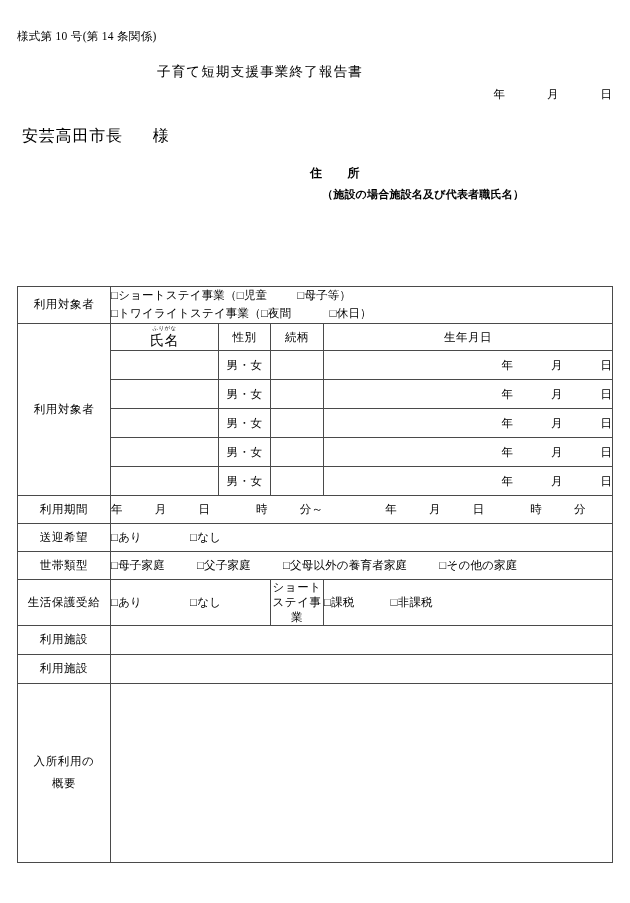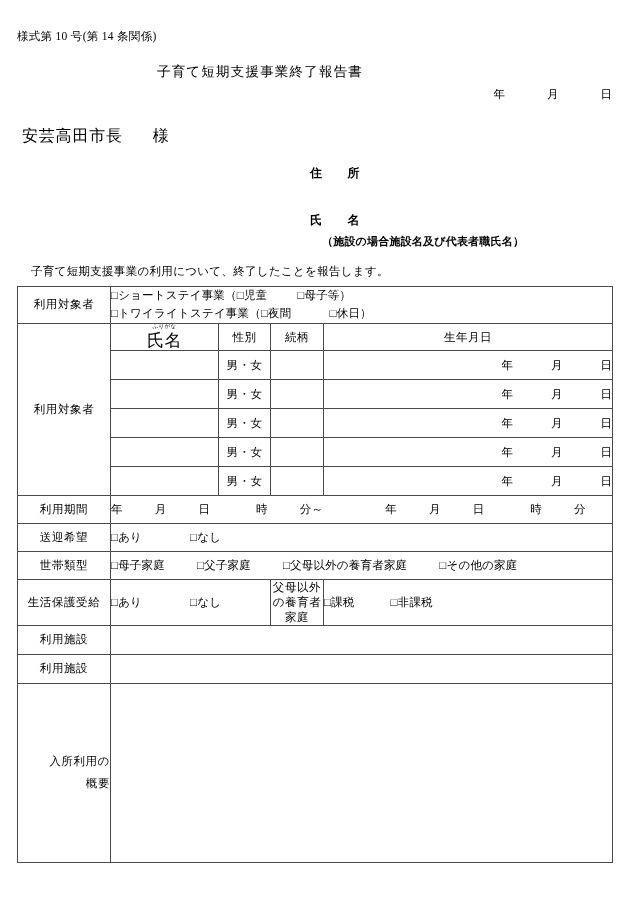--- a/index.html
+++ b/index.html
@@ -135,42 +135,42 @@
   }
   .ruby-wrap .rb-top {
     position: absolute;
     top: -1px;
     left: 50%;
     transform: translateX(-50%);
     font-size: 5.5px;
     letter-spacing: 0.4px;
     white-space: nowrap;
   }
-  .ruby-wrap .rb-base { font-size: 17px; letter-spacing: 0.5px; }
+  .ruby-wrap .rb-base { font-size: 14px; letter-spacing: 0.5px; }
 
   .prow td { height: 28px; }
   .c-sex { text-align: center; letter-spacing: 0.5px; }
   .c-dob { text-align: right; padding-right: 14px; white-space: nowrap; }
   .c-dob .g { display: inline-block; width: 38px; }
 
   
   .kikan { height: 27px; white-space: nowrap; padding-left: 42px; letter-spacing: 0.2px; }
   .kikan .g1 { display: inline-block; width: 32px; }
   .kikan .g2 { display: inline-block; width: 46px; }
   .kikan .g3 { display: inline-block; width: 62px; }
 
   .opt-row { height: 27px; white-space: nowrap; padding-left: 10px; letter-spacing: 0.2px; }
   .opt { display: inline-block; }
   .g-a { display: inline-block; width: 48px; }
   .g-b { display: inline-block; width: 32px; }
   .g-c { display: inline-block; width: 36px; }
   .center-cell { text-align: center; letter-spacing: 0.6px; }
 
   .blank-row td { height: 28px; }
-  .big-row td { height: 178px; vertical-align: middle; text-align: right; }
+  .big-row td { height: 178px; vertical-align: middle; }
   .big-lbl { text-align: center; line-height: 1.9; letter-spacing: 0.6px; }
 </style>
 </head>
 <body>
 
 <div class="page">
 
   <div class="form-no">様式第 10 号(第 14 条関係)</div>
 
   <div class="doc-title">子育て短期支援事業終了報告書</div>
@@ -178,25 +178,23 @@
   <div class="date-line">
     <span>年</span><span class="gap"></span><span>月</span><span class="gap"></span><span>日</span>
   </div>
 
   <div class="addressee">
     <span>安芸高田市長</span><span class="sama">様</span>
   </div>
 
   <div class="applicant">
     <div class="row-addr">住　　所</div>
-    <div class="row-name">氏　　名</div>
     <div class="note">（施設の場合施設名及び代表者職氏名）</div>
   </div>
 
-  <div class="lead">子育て短期支援事業の利用について、終了したことを報告します。</div>
 
   <div class="tbl-wrap">
     <table class="form">
       <colgroup>
         <col style="width:93px">
         <col style="width:108px">
         <col style="width:52px">
         <col style="width:53px">
         <col style="width:289px">
       </colgroup>
@@ -287,21 +285,21 @@
         <td class="opt-row" colspan="4">
           <span class="opt">□母子家庭</span><span class="g-b"></span><span class="opt">□父子家庭</span><span class="g-b"></span><span class="opt">□父母以外の養育者家庭</span><span class="g-b"></span><span class="opt">□その他の家庭</span>
         </td>
       </tr>
 
       <tr>
         <td class="lbl">生活保護受給</td>
         <td class="opt-row" colspan="2">
           <span class="opt">□あり</span><span class="g-a"></span><span class="opt">□なし</span>
         </td>
-        <td class="center-cell">父母以外の養育者家庭</td>
+        <td class="center-cell">ショートステイ事業</td>
         <td class="opt-row">
           <span class="opt">□課税</span><span class="g-c"></span><span class="opt">□非課税</span>
         </td>
       </tr>
 
       <tr class="blank-row">
         <td class="lbl">利用施設</td>
         <td class="cellpad" colspan="4"></td>
       </tr>
 

